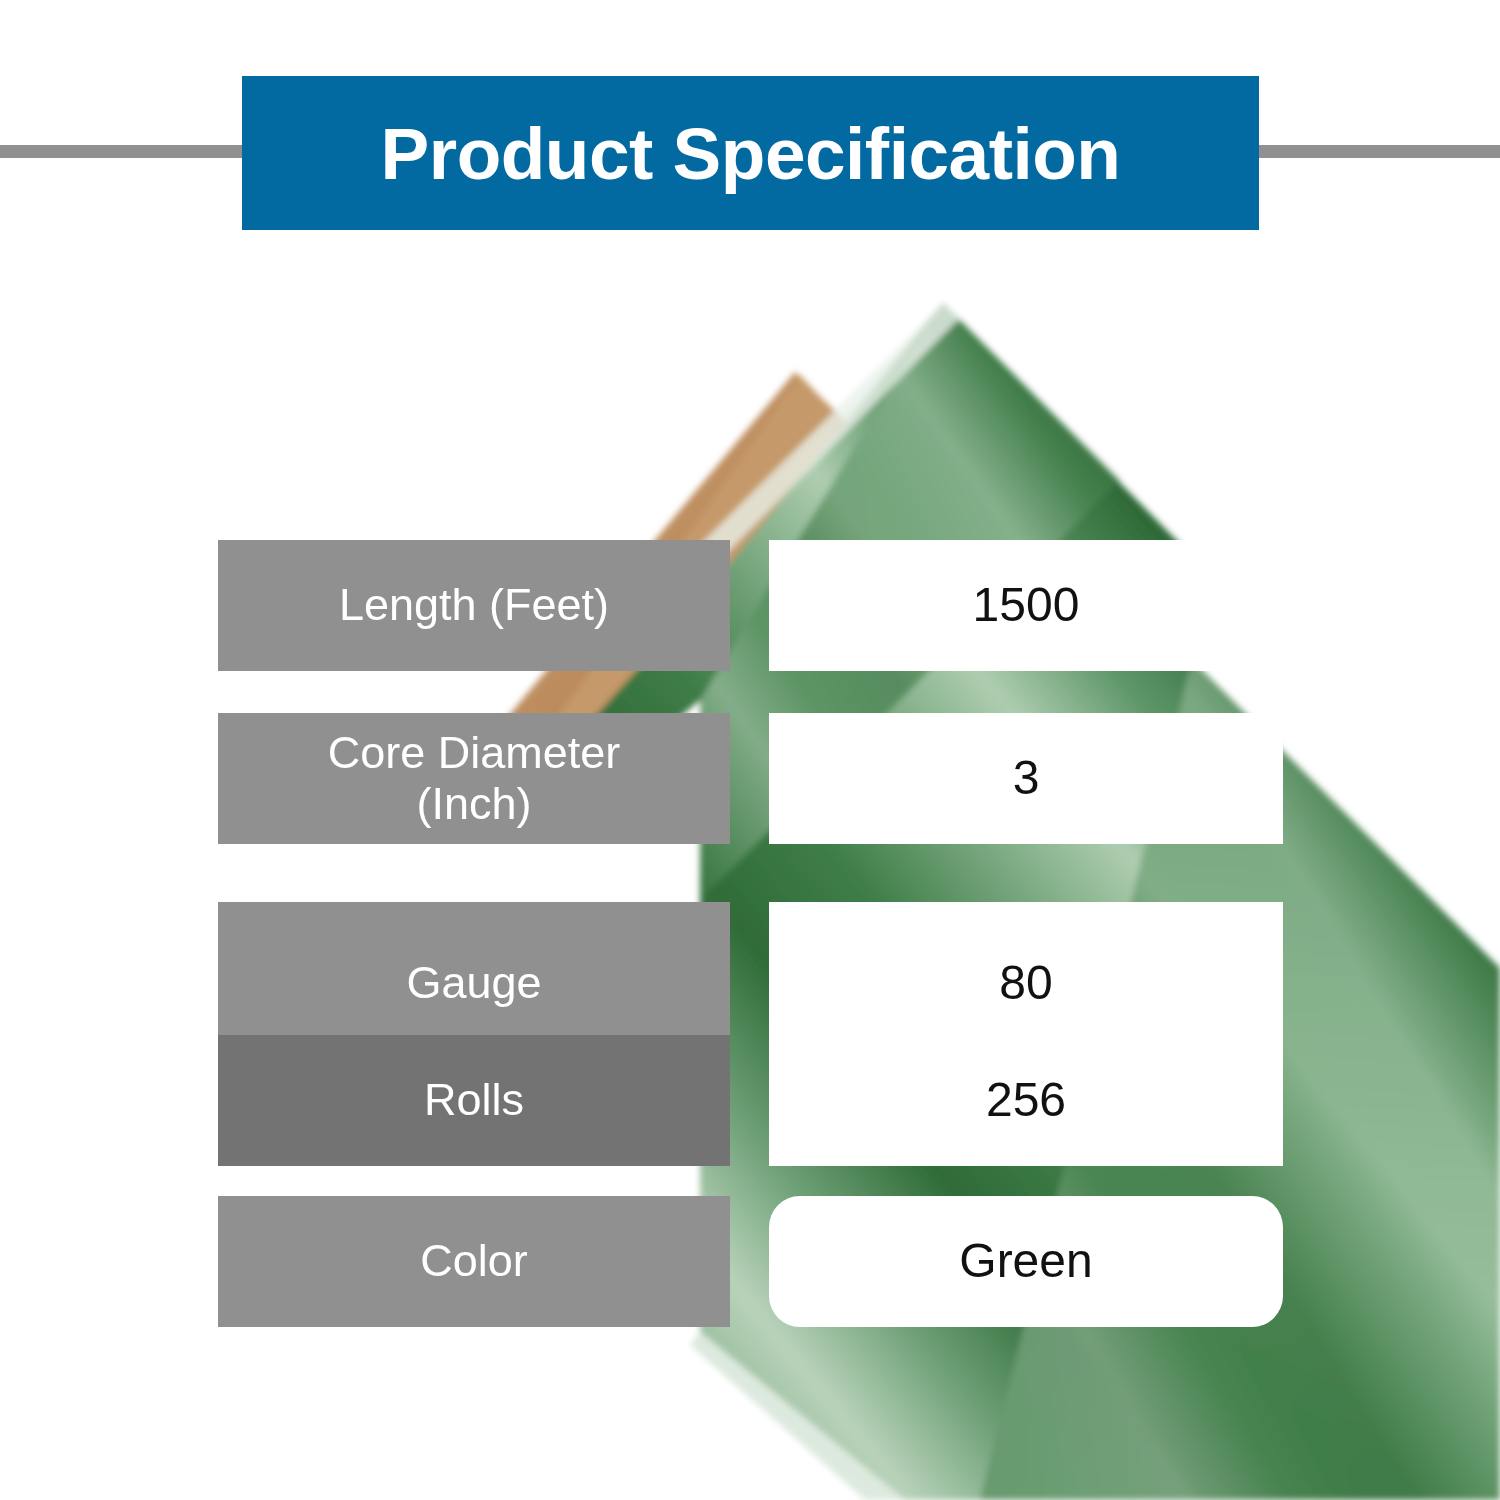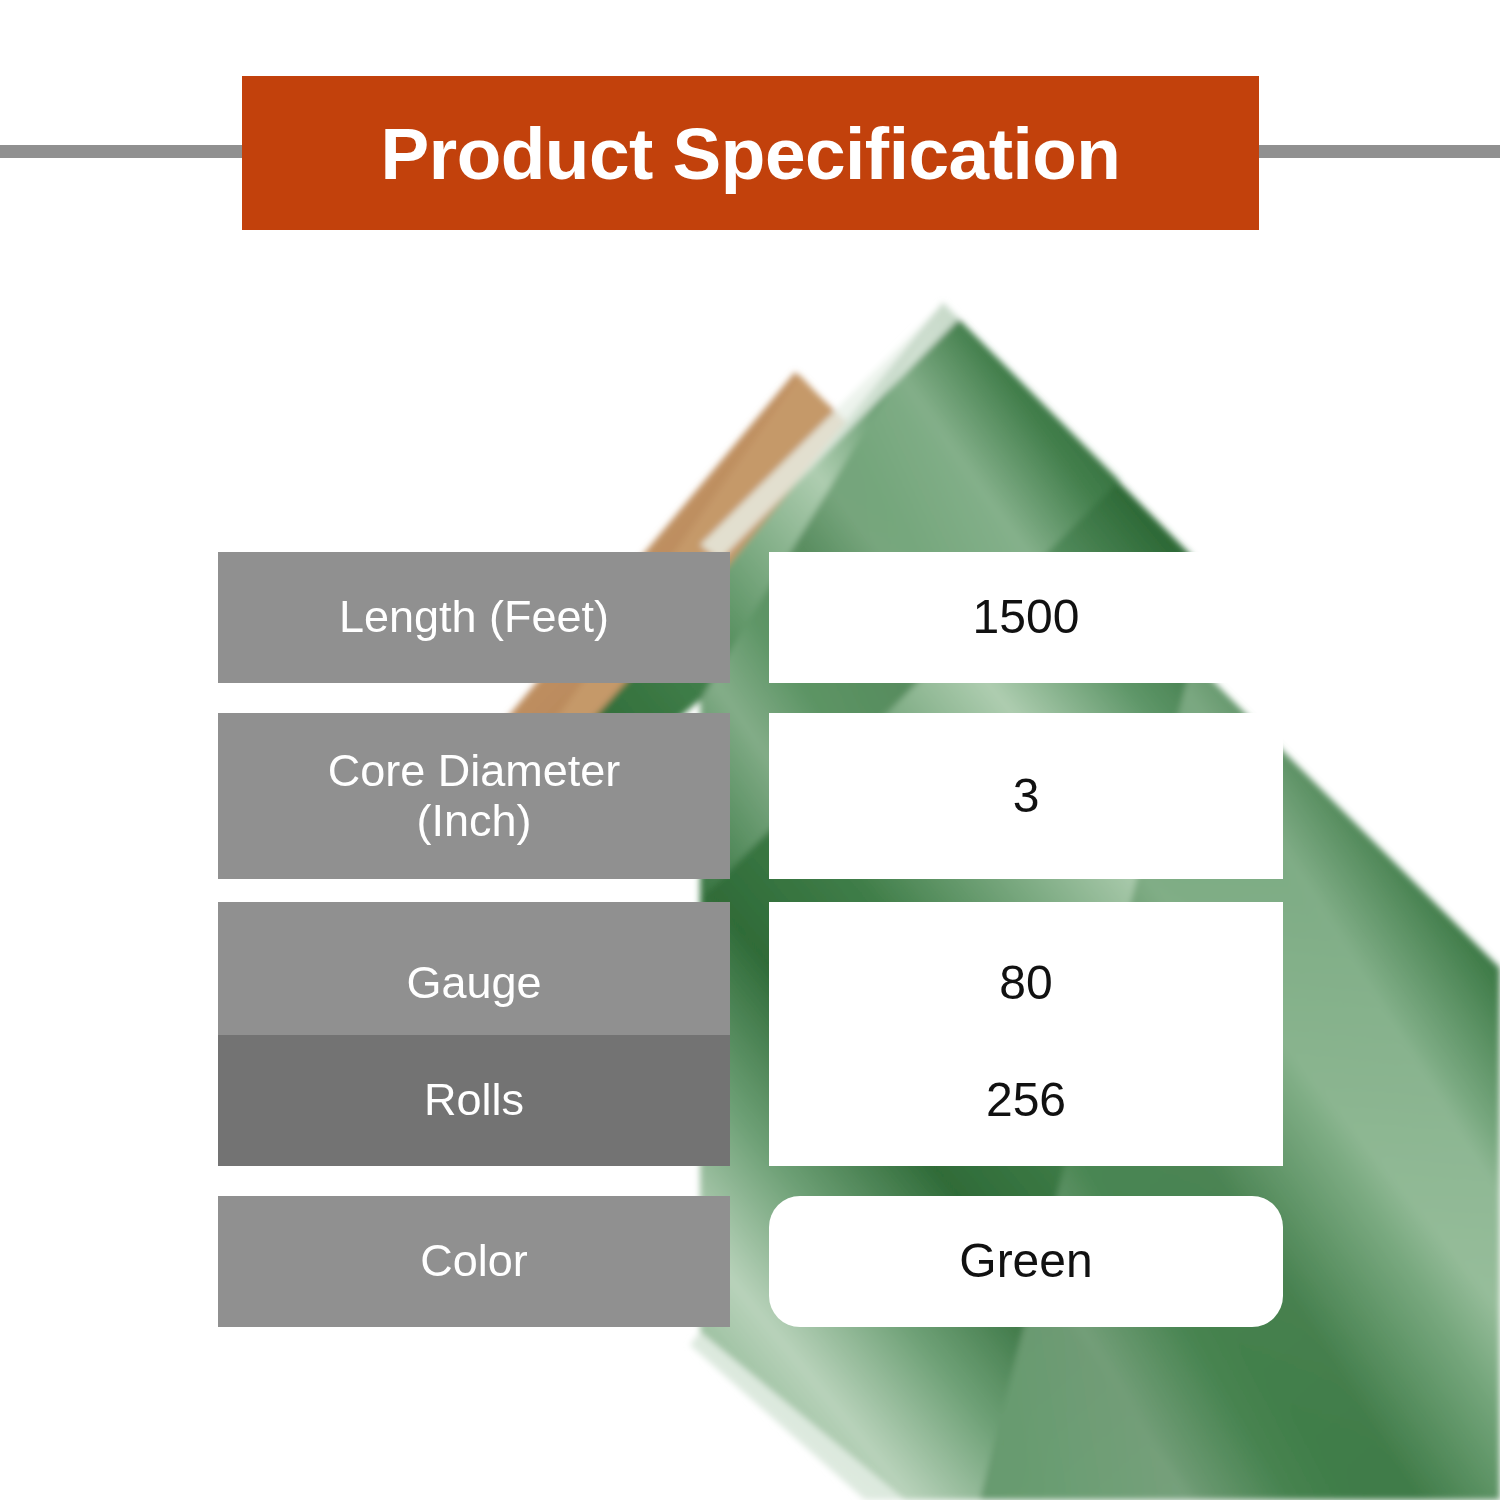--- a/index.html
+++ b/index.html
@@ -40,21 +40,21 @@
     width: 1500px;
     height: 13px;
     background: #909090;
   }
   #title-banner {
     position: absolute;
     left: 242px;
     top: 76px;
     width: 1017px;
     height: 154px;
-    background: #c2410c;
+    background: #0369a1;
     display: flex;
     align-items: center;
     justify-content: center;
   }
   #title-text {
     color: #ffffff;
     font-size: 73px;
     font-weight: bold;
     letter-spacing: -0.5px;
     line-height: 1;
@@ -178,25 +178,25 @@
 </svg>
 
 <div id="header">
   <div id="header-rule"></div>
   <div id="title-banner">
     <span id="title-text">Product Specification</span>
   </div>
 </div>
 
 <div id="spec-table">
-    <div class="spec-row" style="top: 552px; height: 131px;">
+    <div class="spec-row" style="top: 540px; height: 131px;">
       <div class="spec-label" style="background: rgb(144, 144, 144); color: rgb(255, 255, 255);">Length (Feet)</div>
       <div class="spec-value" style="background: rgb(255, 255, 255); color: rgb(17, 17, 17);">1500</div>
     </div>
-    <div class="spec-row" style="top: 713px; height: 166px;">
+    <div class="spec-row" style="top: 713px; height: 131px;">
       <div class="spec-label" style="background: rgb(144, 144, 144); color: rgb(255, 255, 255);">Core Diameter<br>(Inch)</div>
       <div class="spec-value" style="background: rgb(255, 255, 255); color: rgb(17, 17, 17);">3</div>
     </div>
     <div class="spec-row" style="top: 902px; height: 162px;">
       <div class="spec-label" style="background: rgb(144, 144, 144); color: rgb(255, 255, 255);">Gauge</div>
       <div class="spec-value" style="background: rgb(255, 255, 255); color: rgb(17, 17, 17);">80</div>
     </div>
     <div class="spec-row" style="top: 1035px; height: 131px;">
       <div class="spec-label" style="background: #737373; color: rgb(255, 255, 255);">Rolls</div>
       <div class="spec-value" style="background: rgb(255, 255, 255); color: rgb(17, 17, 17); text-align: right;">256</div>

